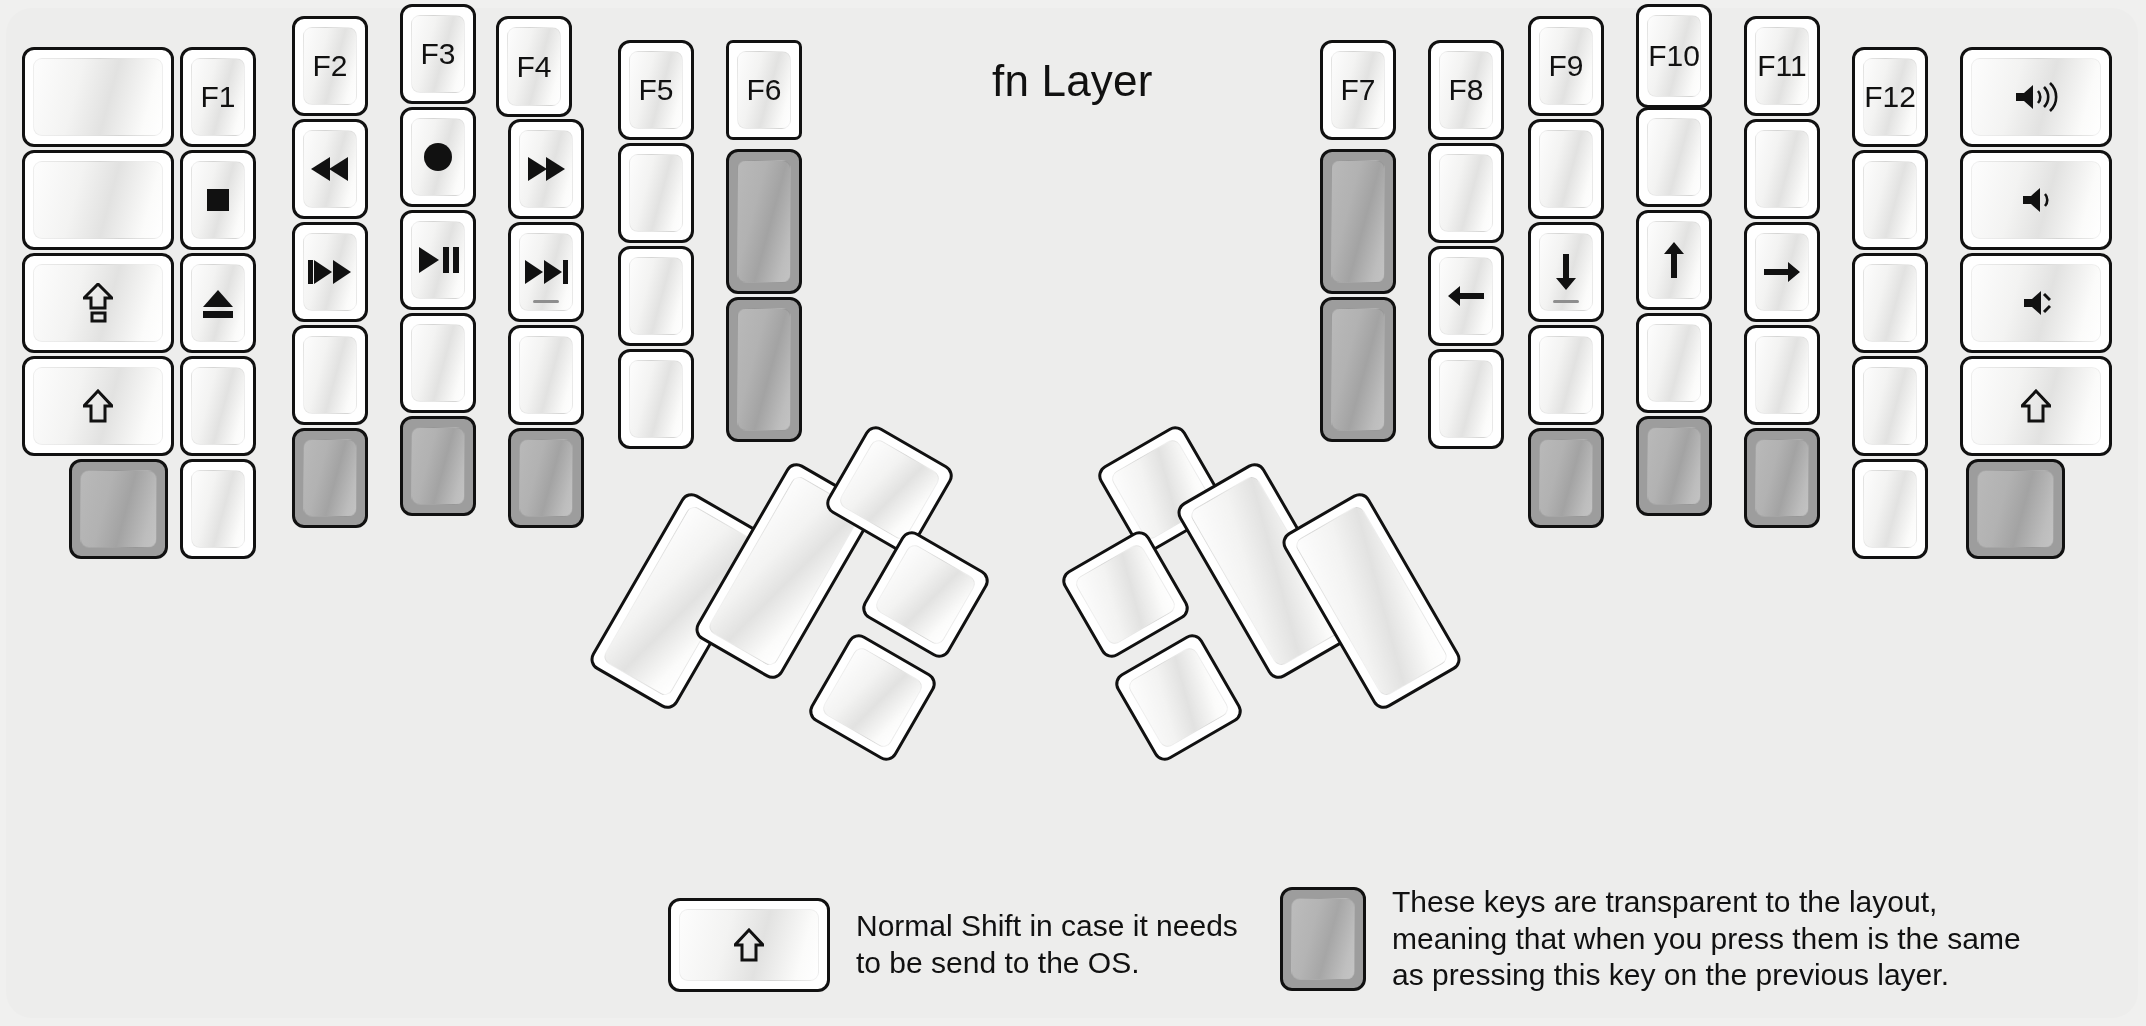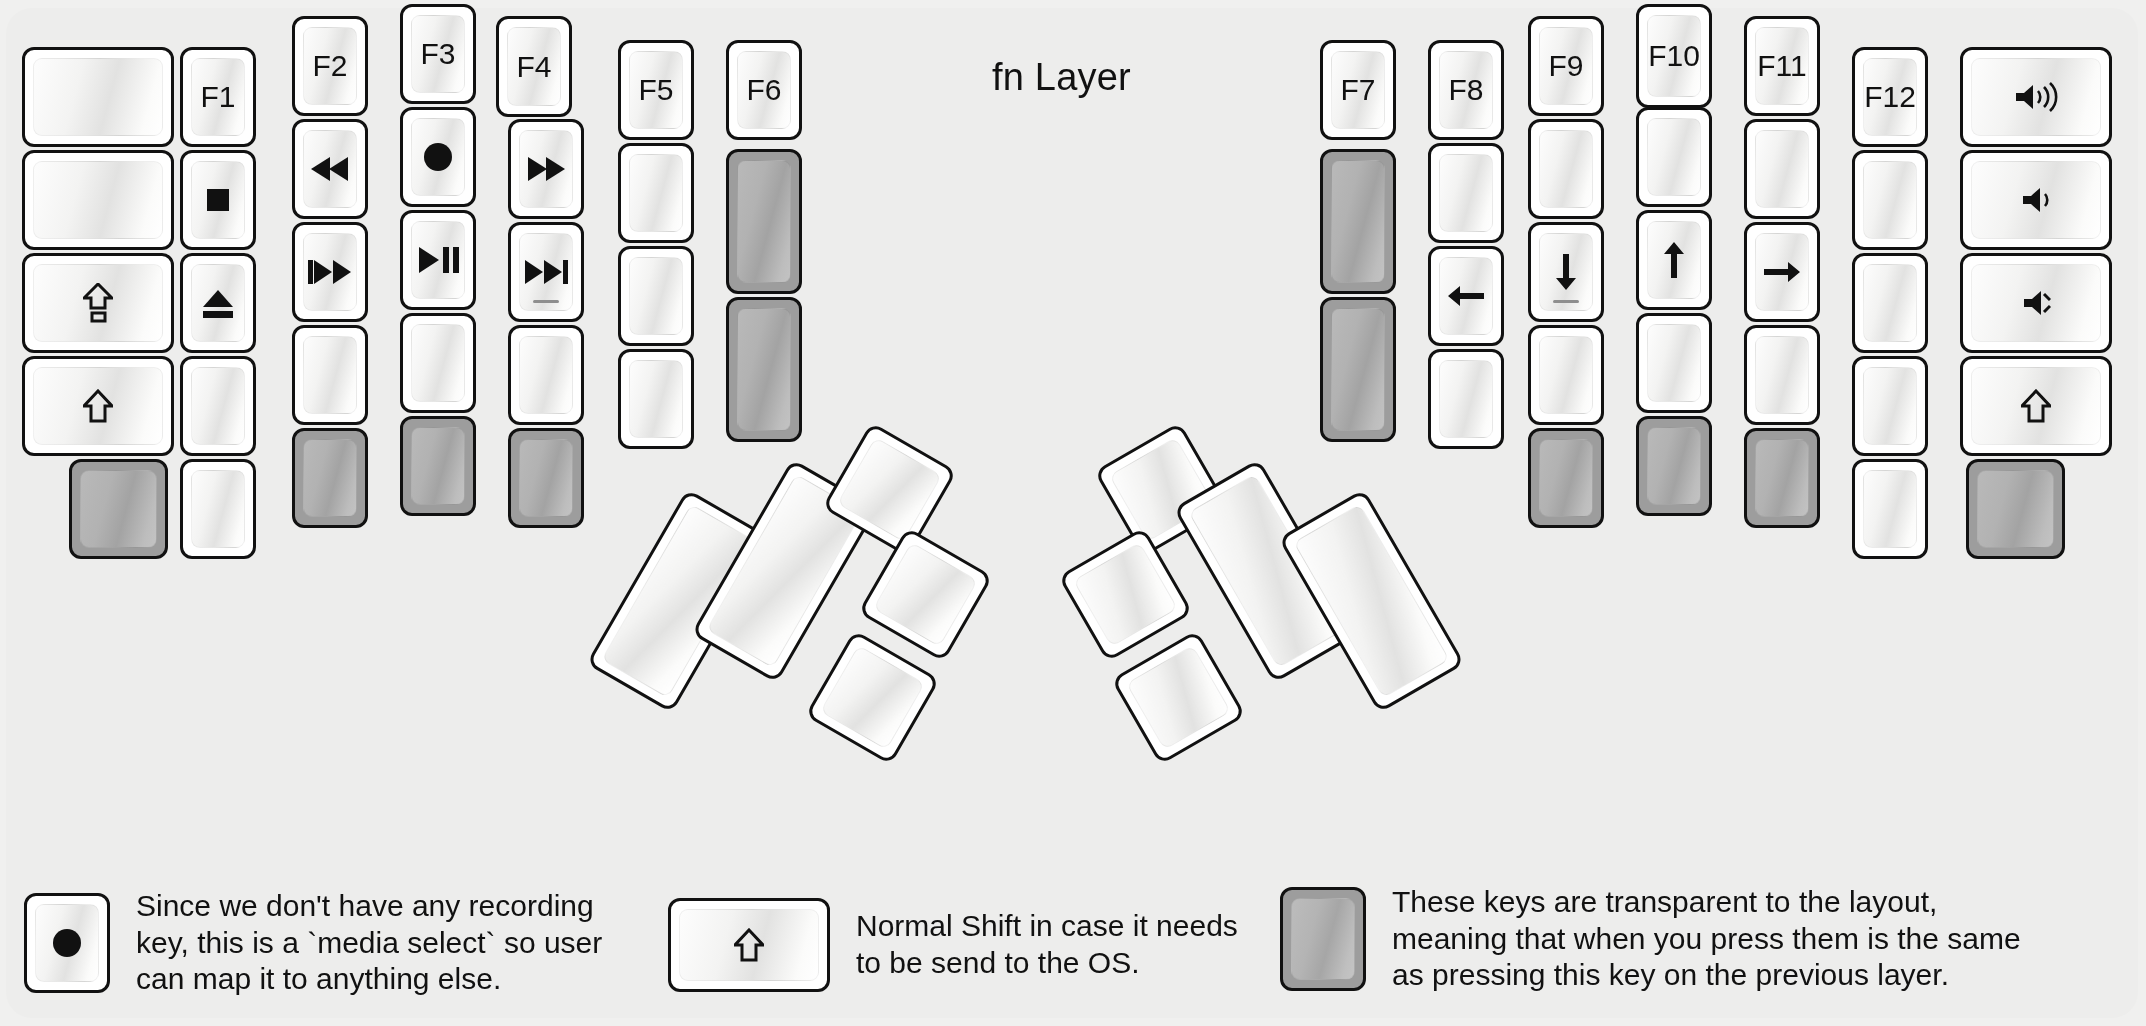--- a/index.html
+++ b/index.html
@@ -12,21 +12,21 @@
 
   
   .card{
     position:absolute;left:6px;top:8px;width:2132px;height:1010px;
     background:#ededec;border-radius:26px;
   }
 
   
   .layer-title{
     position:absolute;left:992px;top:56px;
-    font-size:38px;color:#111;letter-spacing:.2px;white-space:nowrap;
+    font-size:44px;color:#111;letter-spacing:.2px;white-space:nowrap;
   }
 
   
   .key{
     position:absolute;box-sizing:border-box;
     background:#ffffff;border:3px solid #111;border-radius:12px;
   }
   .key .cap{
     position:absolute;left:8px;right:8px;top:8px;bottom:8px;
     border-radius:9px;
@@ -248,21 +248,21 @@
       </div>
       <div class="key" style="left: 618px; top: 143px; width: 76px; height: 100px;">
         <div class="cap"></div>
       </div>
       <div class="key" style="left: 618px; top: 246px; width: 76px; height: 100px;">
         <div class="cap"></div>
       </div>
       <div class="key" style="left: 618px; top: 349px; width: 76px; height: 100px;">
         <div class="cap"></div>
       </div>
-      <div class="key" style="left: 726px; top: 40px; width: 76px; height: 100px;">
+      <div class="key" style="left: 726px; top: 40px; width: 76px; height: 100px; border-radius: 7px;">
         <div class="cap">
           <span class="lbl">F6</span>
         </div>
       </div>
       <div class="key trans" style="left: 726px; top: 149px; width: 76px; height: 145px;">
         <div class="cap"></div>
       </div>
       <div class="key trans" style="left: 726px; top: 297px; width: 76px; height: 145px;">
         <div class="cap"></div>
       </div>
@@ -460,32 +460,20 @@
         <div class="cap"></div>
       </div>
       <div class="key" style="left: 1217px; top: 470px; width: 99px; height: 202px; transform: rotate(-30deg); transform-origin: 50% 50%;">
         <div class="cap"></div>
       </div>
       <div class="key" style="left: 1322px; top: 500px; width: 99px; height: 202px; transform: rotate(-30deg); transform-origin: 50% 50%;">
         <div class="cap"></div>
       </div>
     </div>
 
-  <div class="legend" id="legend-0" style="left:24px;top:888px;">
-    <div class="lkey" style="width:86px;height:100px;">
-      <div class="cap">
-          <svg class="gi" width="30" height="30" viewBox="0 0 30 30" fill="#111">
-            <circle cx="15" cy="15" r="14"></circle>
-          </svg>
-        </div>
-    </div>
-    <div class="ltext">Since we don't have any recording
-key, this is a `media select` so user
-can map it to anything else.</div>
-  </div>
 
   <div class="legend" id="legend-2" style="left:1280px;top:884px;">
     <div class="lkey trans" style="width:86px;height:104px;">
       <div class="cap">
           <span></span>
         </div>
     </div>
     <div class="ltext">These keys are transparent to the layout,
 meaning that when you press them is the same
 as pressing this key on the previous layer.</div>

